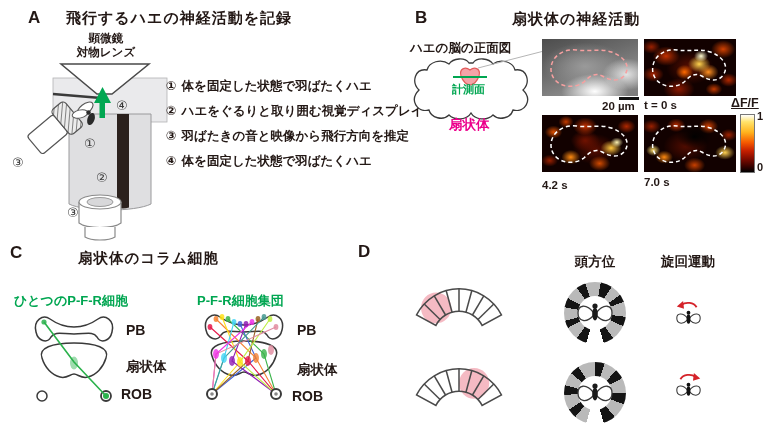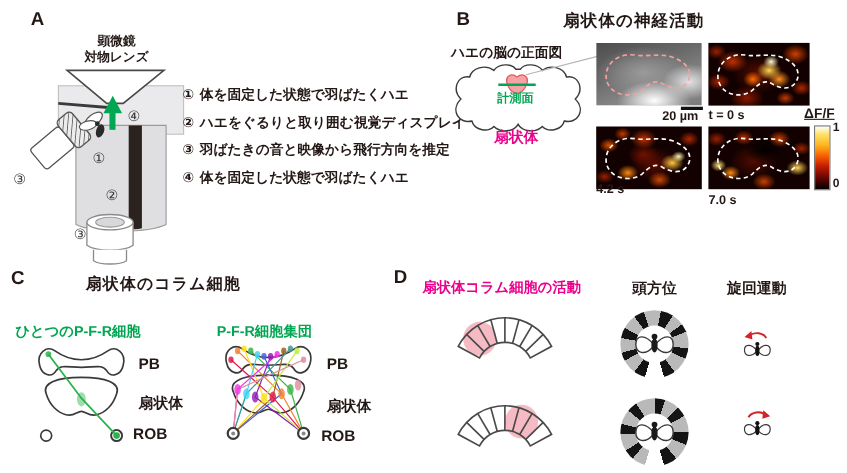--- a/index.html
+++ b/index.html
@@ -65,20 +65,21 @@
     background:linear-gradient(to bottom,#ffffff 0%,#ffe36b 12%,#ffb41e 30%,#f55b00 48%,#c41e00 63%,#7a0a00 78%,#2e0100 92%,#000 100%);}
   .greenT{color:#00A651;}
   .magT{color:#EC008C;}
 </style>
 </head>
 <body>
 
 <div id="fig">
 
   <div class="abs plabel" style="left:28px;top:8px;">A</div>
+  <div class="abs ptitle" style="left:66px;top:9px;">飛行するハエの神経活動を記録</div>
 
   <div class="abs jtext" style="left:60px;top:31px;width:92px;text-align:center;font-size:11.5px;line-height:14px;">
     <div>顕微鏡</div>
     <div>対物レンズ</div>
   </div>
 
   <svg class="abs" style="left:25px;top:60px;" width="150" height="185" viewBox="0 0 150 185">
     <defs>
       <pattern id="hatch" width="4" height="4" patternUnits="userSpaceOnUse" patternTransform="rotate(45)">
         <rect width="4" height="4" fill="#ececec"></rect>
@@ -180,21 +181,21 @@
   <div class="heat" style="left:644px;top:115px;width:92px;height:57px;">
     <div class="ht2"></div>
     <svg viewBox="0 0 94 57" preserveAspectRatio="none" width="92" height="57">
       <path d="M9,33 C7,19 20,9 34,11 C47,13 56,9 68,13 C81,18 87,27 81,36 C76,43 67,42 59,37 C52,33 47,37 41,43 C31,51 12,48 9,33 Z" fill="none" stroke="#ffffff" stroke-width="1.5" stroke-dasharray="4 3"></path>
     </svg>
   </div>
 
   <div class="abs" style="left:619px;top:97px;width:20px;height:3px;background:#111;"></div>
   <div class="abs framecap" style="left:602px;top:100px;">20 µm</div>
   <div class="abs framecap" style="left:644px;top:99px;width:92px;">t = 0 s</div>
-  <div class="abs framecap" style="left:542px;top:166px;width:96px;">4.2 s</div>
+  <div class="abs framecap" style="left:542px;top:179px;width:96px;">4.2 s</div>
   <div class="abs framecap" style="left:644px;top:176px;width:92px;">7.0 s</div>
 
   <div class="abs jtext" style="left:731px;top:96px;font-size:12.5px;text-decoration:underline;">ΔF/F</div>
   <div class="cbar" style="left:740px;top:114px;"></div>
   <div class="abs" style="left:757px;top:110px;font-size:11px;font-weight:bold;">1</div>
   <div class="abs" style="left:757px;top:161px;font-size:11px;font-weight:bold;">0</div>
 
   <div class="abs plabel" style="left:10px;top:243px;">C</div>
   <div class="abs jtext" style="left:78px;top:249px;font-size:14.5px;letter-spacing:1px;">扇状体のコラム細胞</div>
   <div class="abs jtext greenT" style="left:14px;top:292px;font-size:13px;">ひとつのP-F-R細胞</div>
@@ -258,21 +259,20 @@
     <circle cx="12" cy="84" r="5" fill="#fff" stroke="#3a3a3a" stroke-width="2"></circle>
     <circle cx="76" cy="84" r="5" fill="#fff" stroke="#3a3a3a" stroke-width="2"></circle>
     <circle cx="12" cy="84" r="1.8" fill="#888"></circle>
     <circle cx="76" cy="84" r="1.8" fill="#888"></circle>
   </svg>
   <div class="abs jtext" style="left:297px;top:322px;font-size:14px;">PB</div>
   <div class="abs jtext" style="left:297px;top:361px;font-size:13.5px;">扇状体</div>
   <div class="abs jtext" style="left:292px;top:388px;font-size:14px;">ROB</div>
 
   <div class="abs plabel" style="left:358px;top:242px;">D</div>
-  <div class="abs jtext magT" style="left:384px;top:252px;font-size:13px;">扇状体コラム細胞の活動</div>
   <div class="abs jtext" style="left:563px;top:253px;width:64px;text-align:center;font-size:13.5px;">頭方位</div>
   <div class="abs jtext" style="left:655px;top:253px;width:66px;text-align:center;font-size:13.5px;">旋回運動</div>
 
   <svg class="abs" style="left:413px;top:286px;" width="92" height="42" viewBox="0 24 134 60" preserveAspectRatio="none">
     <circle cx="33.7" cy="55.4" r="22" fill="#F3A9B4" opacity="0.8"></circle>
     <g fill="none" stroke="#4a4a4a" stroke-width="2.2">
       <path d="M5.2,65.2 A70,70 0 0 1 128.8,65.2 L100.6,80.2 A38,38 0 0 0 33.4,80.2 Z"></path>
       <line x1="16.3" y1="49.8" x2="39.4" y2="71.8"></line>
         <line x1="30.9" y1="38" x2="47.4" y2="65.4"></line>
       <line x1="48.3" y1="30.5" x2="56.9" y2="61.4"></line>

